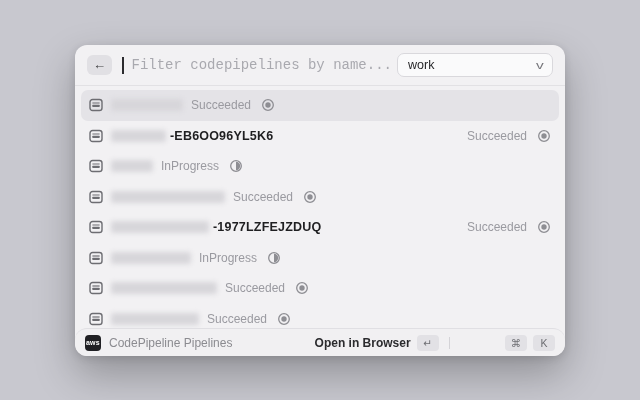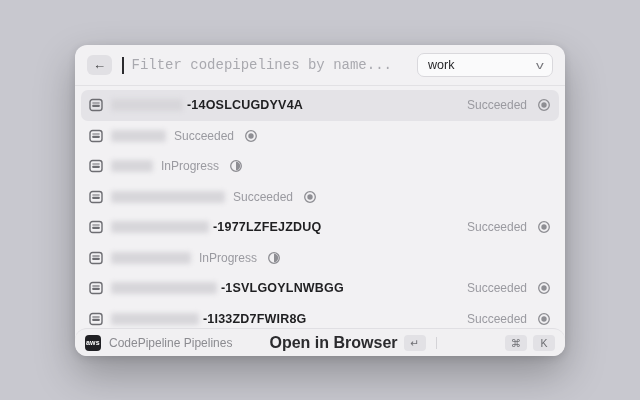--- a/index.html
+++ b/index.html
@@ -10,21 +10,21 @@
     display:flex;flex-direction:column;overflow:hidden;}
   
   .header{height:40px;flex:none;display:flex;align-items:center;gap:8px;
     padding:0 12px;border-bottom:1px solid #e2e1e4;}
   .back-btn{width:25px;height:20px;flex:none;background:#e1e0e4;border:none;border-radius:6px;
     color:#3c3c3f;font-size:13px;line-height:20px;text-align:center;padding:0;cursor:pointer;}
   .caret{width:1.5px;height:17px;background:#2b2b2e;flex:none;margin-left:2px;}
   .search{flex:1;border:none;background:transparent;outline:none;font-size:14px;color:#1f1f21;
     font-family:Liberation Mono, monospace;padding:0;}
   .search::placeholder{color:#a9a9af;}
-  .dropdown{flex:none;width:136px;height:24px;background:#fafafb;border:1px solid #d9d8dc;
+  .dropdown{flex:none;width:156px;height:24px;background:#fafafb;border:1px solid #d9d8dc;
     border-radius:7px;display:flex;align-items:center;justify-content:space-between;
     padding:0 10px;box-sizing:border-box;cursor:pointer;}
   .dropdown-value{font-size:12.5px;color:#28282b;}
   .chevron{font-size:11px;color:#77777c;transform:scaleX(1.4);}
   
   .list{flex:1;overflow:hidden;padding:4px 6px 0 6px;box-sizing:border-box;}
   .row{height:30.5px;display:flex;align-items:center;gap:8px;padding:0 8px;border-radius:7px;cursor:pointer;}
   .row.selected{background:#e4e3e7;}
   .pipe-icon{flex:none;width:14px;height:14px;}
   .blur-blob{height:12px;border-radius:3px;background:#d7d6da;filter:blur(2.5px);flex:none;}
@@ -42,21 +42,21 @@
   .status-icon{flex:none;width:14px;height:14px;margin-left:2px;}
   
   .footer{height:27px;flex:none;border-top:1px solid #e0dfe3;display:flex;align-items:center;
     padding:0 10px;gap:8px;background:#f1f0f2;border-radius:12px;}
   .aws-badge{flex:none;width:16px;height:16px;background:#202024;border-radius:4px;
     color:#fff;font-size:7px;font-weight:700;display:flex;align-items:center;justify-content:center;
     letter-spacing:.3px;}
   .app-name{font-size:12px;color:#8b8b90;flex:1;}
   .footer-action{display:flex;align-items:center;gap:6px;background:none;border:none;padding:0;cursor:pointer;
     font-family:"Liberation Sans","DejaVu Sans",sans-serif;}
-  .action-label{font-size:16px;font-weight:600;color:#2b2b2e;}
+  .action-label{font-size:12px;font-weight:600;color:#2b2b2e;}
   .action-label.dim{font-weight:400;color:#3d3d41;margin-top:45px;}
   .keycap{min-width:14px;height:16px;padding:0 4px;background:#e2e1e5;border-radius:4px;
     font-size:10.5px;color:#6e6e73;display:flex;align-items:center;justify-content:center;}
   .footer-divider{width:1px;height:12px;background:#d4d3d7;flex:none;margin:0 2px;}
 </style>
 </head>
 <body>
 
 <svg width="0" height="0" style="position:absolute">
   <defs>
@@ -88,32 +88,32 @@
     </div>
   </div>
 
   <div class="list">
 
     <div class="row selected">
       <svg class="pipe-icon" viewBox="0 0 14 14">
           <use href="#pipeIcon"></use>
         </svg>
       <div class="blur-blob"></div>
-      <span class="suffix">-14OSLCUGDYV4A</span>
-      <span class="status">Succeeded</span>
-      <svg class="status-icon" viewBox="0 0 14 14">
-          <use href="#succeededIcon"></use>
-        </svg>
-    </div>
-
-    <div class="row">
-      <svg class="pipe-icon" viewBox="0 0 14 14">
-          <use href="#pipeIcon"></use>
-        </svg>
-      <div class="blur-blob"></div>
+      <span class="status">Succeeded</span>
+      <svg class="status-icon" viewBox="0 0 14 14">
+          <use href="#succeededIcon"></use>
+        </svg>
+    </div>
+
+    <div class="row">
+      <svg class="pipe-icon" viewBox="0 0 14 14">
+          <use href="#pipeIcon"></use>
+        </svg>
+      <div class="blur-blob"></div>
+      <span class="suffix">-EB6OO96YL5K6</span>
       <span class="status">Succeeded</span>
       <svg class="status-icon" viewBox="0 0 14 14">
           <use href="#succeededIcon"></use>
         </svg>
     </div>
 
     <div class="row">
       <svg class="pipe-icon" viewBox="0 0 14 14">
           <use href="#pipeIcon"></use>
         </svg>
@@ -156,33 +156,31 @@
       <svg class="status-icon" viewBox="0 0 14 14">
           <use href="#inprogressIcon"></use>
         </svg>
     </div>
 
     <div class="row">
       <svg class="pipe-icon" viewBox="0 0 14 14">
           <use href="#pipeIcon"></use>
         </svg>
       <div class="blur-blob"></div>
-      <span class="suffix">-1SVLGOYLNWBGG</span>
-      <span class="status">Succeeded</span>
-      <svg class="status-icon" viewBox="0 0 14 14">
-          <use href="#succeededIcon"></use>
-        </svg>
-    </div>
-
-    <div class="row">
-      <svg class="pipe-icon" viewBox="0 0 14 14">
-          <use href="#pipeIcon"></use>
-        </svg>
-      <div class="blur-blob"></div>
-      <span class="suffix">-1I33ZD7FWIR8G</span>
+      <span class="status">Succeeded</span>
+      <svg class="status-icon" viewBox="0 0 14 14">
+          <use href="#succeededIcon"></use>
+        </svg>
+    </div>
+
+    <div class="row">
+      <svg class="pipe-icon" viewBox="0 0 14 14">
+          <use href="#pipeIcon"></use>
+        </svg>
+      <div class="blur-blob"></div>
       <span class="status">Succeeded</span>
       <svg class="status-icon" viewBox="0 0 14 14">
           <use href="#succeededIcon"></use>
         </svg>
     </div>
 
   </div>
 
   <div class="footer">
     <div class="aws-badge">aws</div>

